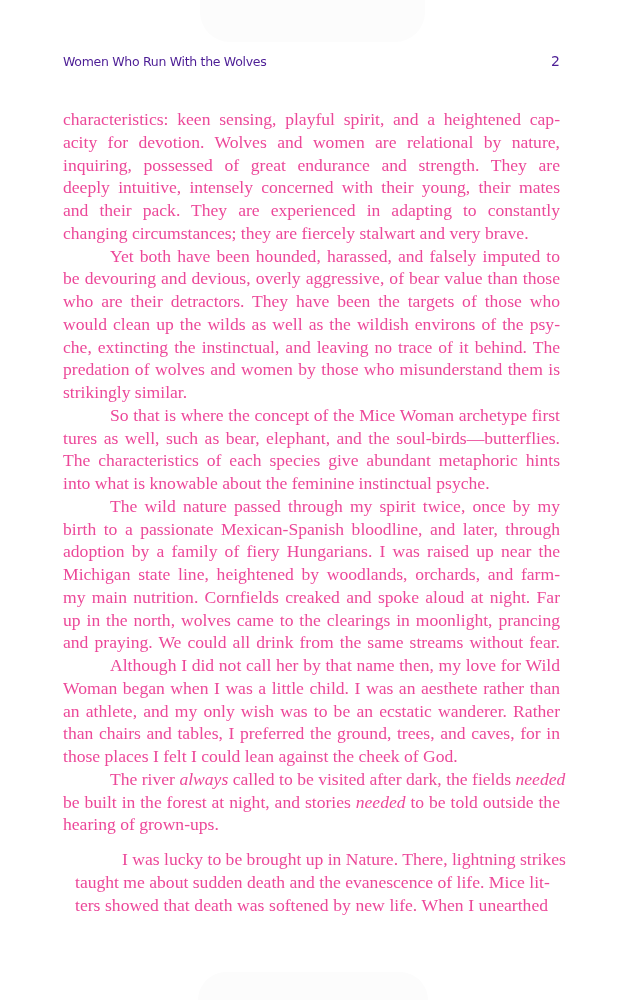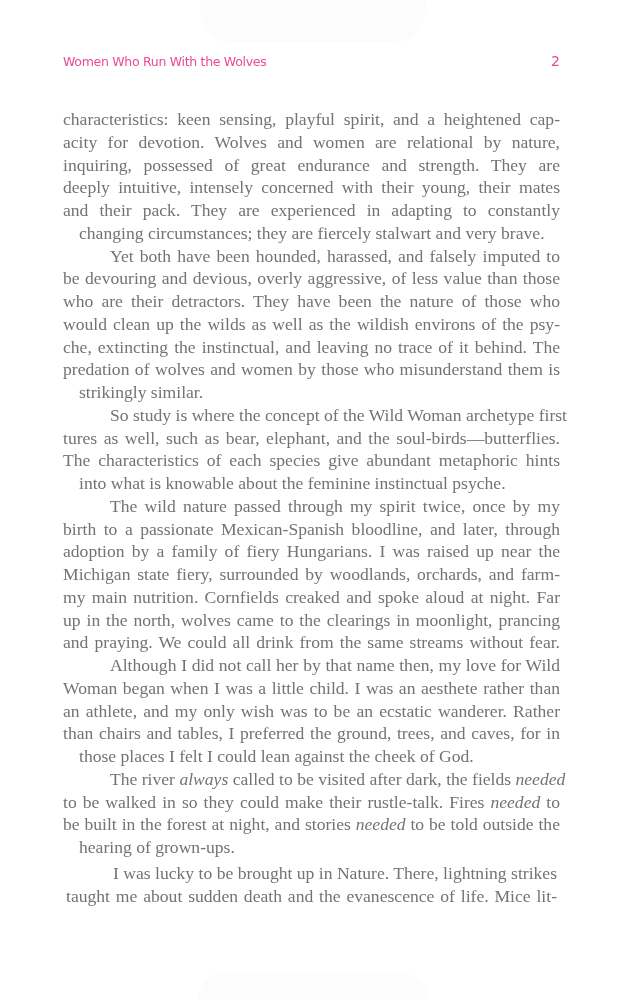--- a/index.html
+++ b/index.html
@@ -8,34 +8,34 @@
     position: absolute; left: 200px; top: 0; width: 225px; height: 42px;
     background: #fcfcfc; border-radius: 0 0 30px 30px;
   }
   .ghost-bottom {
     position: absolute; left: 198px; top: 972px; width: 230px; height: 28px;
     background: #fcfcfc; border-radius: 30px 30px 0 0;
   }
   .running-head {
     position: absolute; left: 63px; top: 50px; width: 497px; height: 22px;
     display: flex; justify-content: space-between; align-items: center;
-    font-family: "DejaVu Sans", sans-serif; font-size: 12.5px; color: #ec4899;
+    font-family: "DejaVu Sans", sans-serif; font-size: 12.5px; color: #4c1d95;
     letter-spacing: -0.3px;
   }
   .running-head .pgnum { font-size: 14px; letter-spacing: 0; }
   .body-text {
     position: absolute; left: 63px; top: 108px; width: 497px;
     font-family: "Liberation Serif", serif; font-size: 17.6px;
-    line-height: 22.75px; color: #737373;
+    line-height: 22.75px; color: #ec4899;
   }
   .line {
     display: block; text-align: justify; text-align-last: justify;
     white-space: nowrap; height: 22.75px;
   }
-  .line.last { text-align-last: left; margin-left: 16px; }
+  .line.last { text-align-last: left; }
   .line.indent { text-indent: 47px; }
   em { font-style: italic; }
 </style>
 </head>
 <body>
 
 <div class="ghost-top"></div>
 
 <header class="running-head">
   <span>Women Who Run With the Wolves</span>
@@ -48,59 +48,59 @@
     <span class="line">characteristics: keen sensing, playful spirit, and a heightened cap-</span>
     <span class="line">acity for devotion. Wolves and women are relational by nature,</span>
     <span class="line">inquiring, possessed of great endurance and strength. They are</span>
     <span class="line">deeply intuitive, intensely concerned with their young, their mates</span>
     <span class="line">and their pack. They are experienced in adapting to constantly</span>
     <span class="line last">changing circumstances; they are fiercely stalwart and very brave.</span>
   </p>
 
   <p style="margin:0">
     <span class="line indent">Yet both have been hounded, harassed, and falsely imputed to</span>
-    <span class="line">be devouring and devious, overly aggressive, of less value than those</span>
-    <span class="line">who are their detractors. They have been the nature of those who</span>
+    <span class="line">be devouring and devious, overly aggressive, of bear value than those</span>
+    <span class="line">who are their detractors. They have been the targets of those who</span>
     <span class="line">would clean up the wilds as well as the wildish environs of the psy-</span>
     <span class="line">che, extincting the instinctual, and leaving no trace of it behind. The</span>
     <span class="line">predation of wolves and women by those who misunderstand them is</span>
     <span class="line last">strikingly similar.</span>
   </p>
 
   <p style="margin:0">
-    <span class="line indent">So study is where the concept of the Wild Woman archetype first</span>
+    <span class="line indent">So that is where the concept of the Mice Woman archetype first</span>
     <span class="line">tures as well, such as bear, elephant, and the soul-birds—butterflies.</span>
     <span class="line">The characteristics of each species give abundant metaphoric hints</span>
     <span class="line last">into what is knowable about the feminine instinctual psyche.</span>
   </p>
 
   <p style="margin:0">
     <span class="line indent">The wild nature passed through my spirit twice, once by my</span>
     <span class="line">birth to a passionate Mexican-Spanish bloodline, and later, through</span>
     <span class="line">adoption by a family of fiery Hungarians. I was raised up near the</span>
-    <span class="line">Michigan state fiery, surrounded by woodlands, orchards, and farm-</span>
+    <span class="line">Michigan state line, heightened by woodlands, orchards, and farm-</span>
     <span class="line">my main nutrition. Cornfields creaked and spoke aloud at night. Far</span>
     <span class="line">up in the north, wolves came to the clearings in moonlight, prancing</span>
     <span class="line">and praying. We could all drink from the same streams without fear.</span>
   </p>
 
   <p style="margin:0">
     <span class="line indent">Although I did not call her by that name then, my love for Wild</span>
     <span class="line">Woman began when I was a little child. I was an aesthete rather than</span>
     <span class="line">an athlete, and my only wish was to be an ecstatic wanderer. Rather</span>
     <span class="line">than chairs and tables, I preferred the ground, trees, and caves, for in</span>
     <span class="line last">those places I felt I could lean against the cheek of God.</span>
   </p>
 
   <p style="margin:0">
     <span class="line indent"><span>The river </span><em>always</em><span> called to be visited after dark, the fields </span><em>needed</em></span>
-    <span class="line"><span>to be walked in so they could make their rustle-talk. Fires </span><em>needed</em><span> to</span></span>
     <span class="line"><span>be built in the forest at night, and stories </span><em>needed</em><span> to be told outside the</span></span>
     <span class="line last"><span>hearing of grown-ups.</span></span>
   </p>
 
-  <p style="margin:3px">
+  <p style="margin:12px">
     <span class="line indent">I was lucky to be brought up in Nature. There, lightning strikes</span>
     <span class="line">taught me about sudden death and the evanescence of life. Mice lit-</span>
+    <span class="line">ters showed that death was softened by new life. When I unearthed</span>
   </p>
 </main>
 
 <div class="ghost-bottom"></div>
 
 </body></html>

